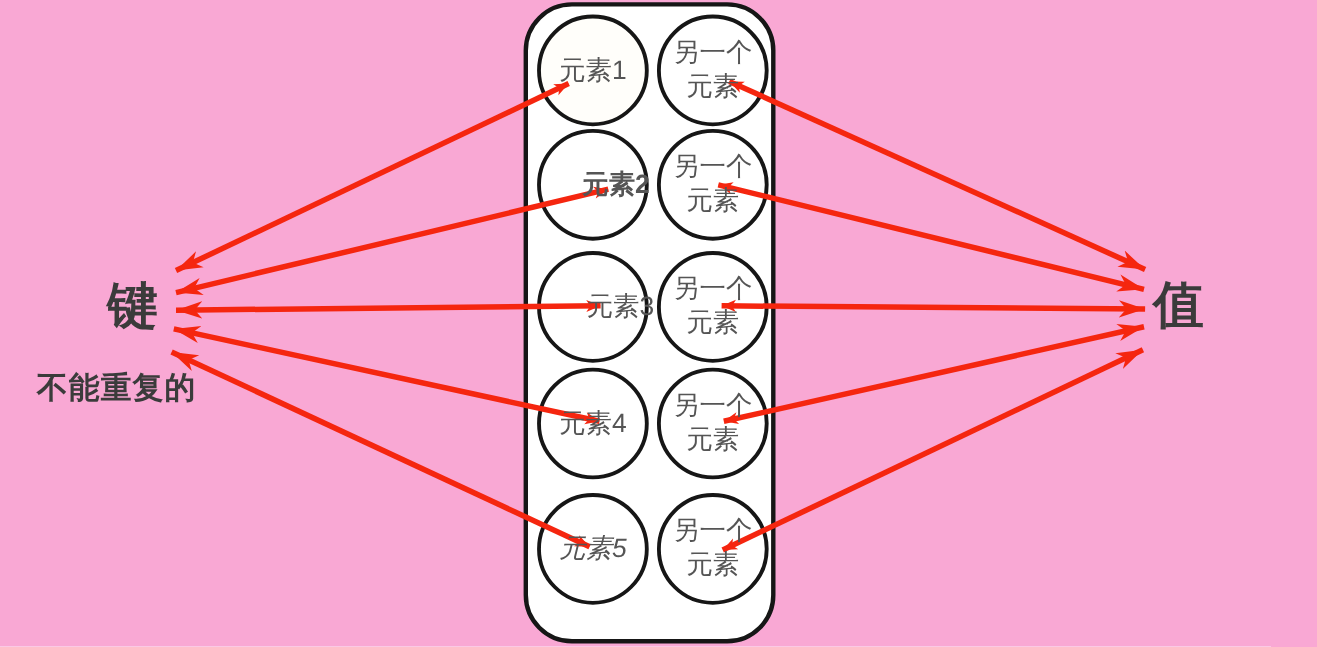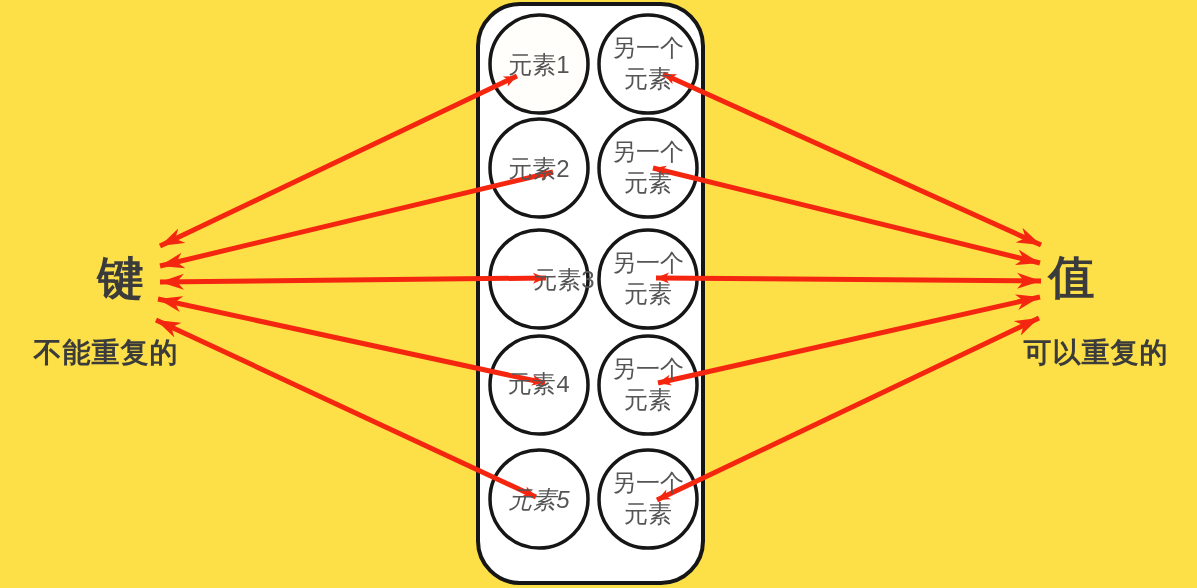--- a/index.html
+++ b/index.html
@@ -5,21 +5,21 @@
   html, body {
     margin: 0;
     padding: 0;
     background: #ffffff;
     font-family: "Liberation Sans", "DejaVu Sans", sans-serif;
   }
   .stage {
     position: relative;
     width: 1197px;
     height: 588px;
-    background: #fde047;
+    background: #f9a8d4;
     overflow: hidden;
   }
   .stage svg {
     position: absolute;
     left: 0;
     top: 0;
     width: 100%;
     height: 100%;
   }
   .overlay-label {
@@ -91,35 +91,34 @@
 
       <line x1="663" y1="74" x2="1041" y2="245" marker-start="url(#headSmall)" marker-end="url(#headBig)"></line>
       <line x1="653" y1="168" x2="1040" y2="263" marker-start="url(#headSmall)" marker-end="url(#headBig)"></line>
       <line x1="656" y1="278" x2="1041" y2="281" marker-start="url(#headSmall)" marker-end="url(#headBig)"></line>
       <line x1="658" y1="383" x2="1040" y2="297" marker-start="url(#headSmall)" marker-end="url(#headBig)"></line>
       <line x1="657" y1="500" x2="1039" y2="318" marker-start="url(#headSmall)" marker-end="url(#headBig)"></line>
     </g>
   </svg>
 
   <div class="overlay-label circle-label" style="left:539px; top:64px;">元素1</div>
-  <div class="overlay-label circle-label" style="left:539px; top:168px;">元素2</div>
+  <div class="overlay-label circle-label" style="left:560px; top:168px;font-weight:bold;">元素2</div>
   <div class="overlay-label circle-label" style="left:564px; top:279px;">元素3</div>
-  <div class="overlay-label circle-label" style="left:539px; top:385px;font-family:Liberation Mono, monospace;">元素4</div>
+  <div class="overlay-label circle-label" style="left:539px; top:385px;">元素4</div>
   <div class="overlay-label circle-label" style="left:539px; top:499px;font-style:italic;">元素5</div>
 
   <div class="overlay-label circle-label" style="left:648px; top:63px;">另一个
 元素</div>
   <div class="overlay-label circle-label" style="left:648px; top:167px;">另一个
 元素</div>
   <div class="overlay-label circle-label" style="left:648px; top:278px;">另一个
 元素</div>
   <div class="overlay-label circle-label" style="left:648px; top:384px;">另一个
 元素</div>
   <div class="overlay-label circle-label" style="left:648px; top:498px;">另一个
 元素</div>
 
   <div class="overlay-label annotation-title" style="left:121px; top:279px;">键</div>
   <div class="overlay-label annotation-subtitle" style="left:106px; top:353px;">不能重复的</div>
 
   <div class="overlay-label annotation-title" style="left:1072px; top:278px;">值</div>
-  <div class="overlay-label annotation-subtitle" style="left:1096px; top:353px;">可以重复的</div>
 
 </div>
 
 </body></html>

